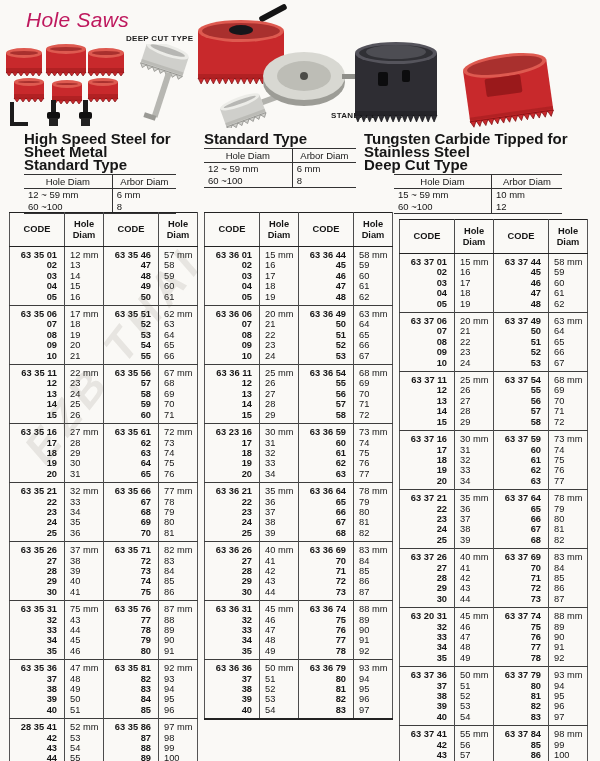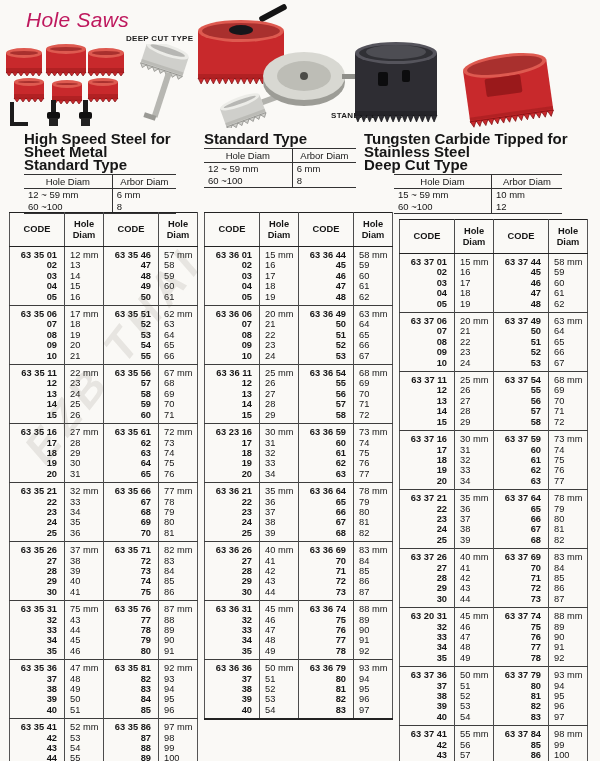--- a/index.html
+++ b/index.html
@@ -533,21 +533,21 @@
             <td class="cd">
               <div>92 mm</div>
               <div>93</div>
               <div>94</div>
               <div>95</div>
               <div>96</div>
             </td>
           </tr>
           <tr>
             <td class="cc">
-              <div>63 35 41</div>
+              <div>28 35 41</div>
               <div>42</div>
               <div>43</div>
               <div>44</div>
             </td>
             <td class="cd">
               <div>52 mm</div>
               <div>53</div>
               <div>54</div>
               <div>55</div>
             </td>

